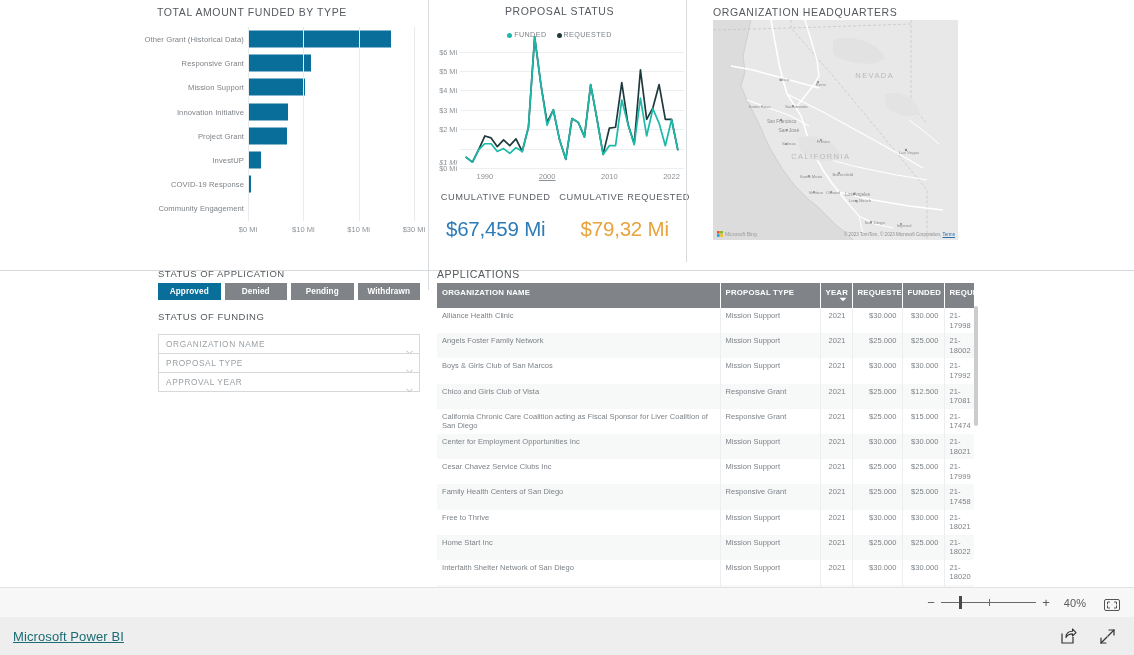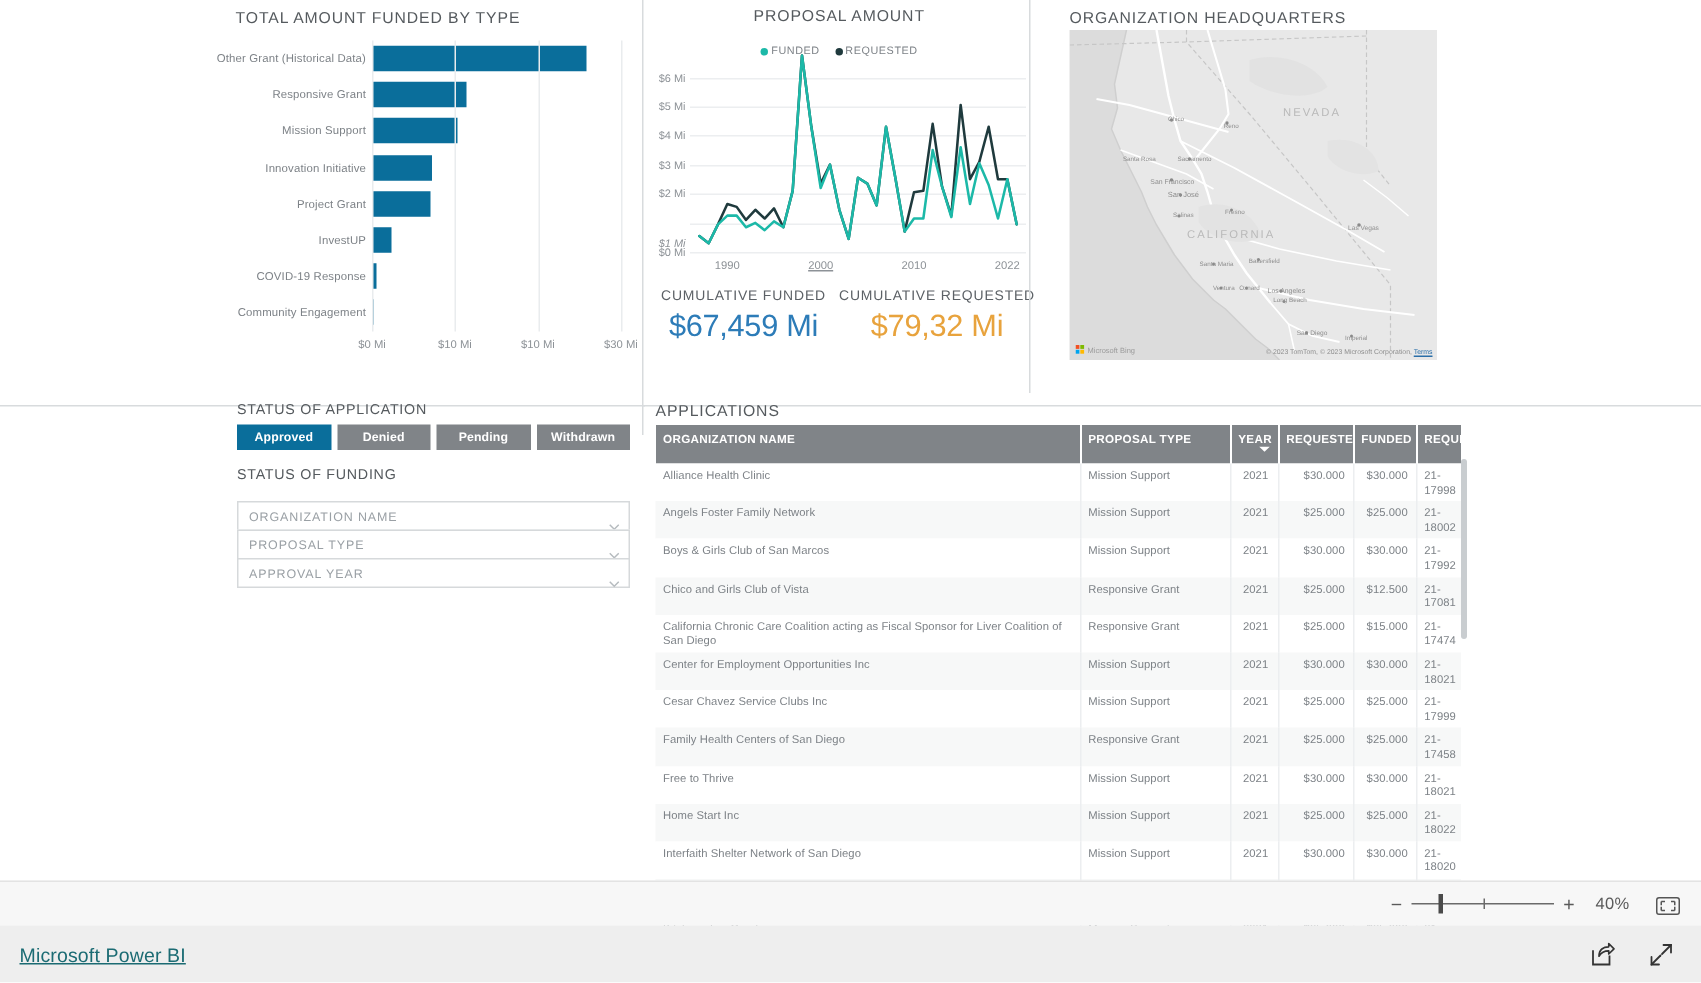--- a/index.html
+++ b/index.html
@@ -73,21 +73,21 @@
     transform: translateX(-50%); white-space: nowrap;
   }
 
   
   #kpis { position: absolute; left: 432px; top: 192px; width: 258px; height: 58px; display: flex; }
   .kpi { flex: 1; text-align: center; }
   .kpi-label {
     font-size: 9.3px; color: #5c6166; letter-spacing: 0.55px; white-space: nowrap;
   }
   .kpi-value {
-    margin-top: 4px; font-size: 20.5px; letter-spacing: -0.2px; font-weight: 400;
+    margin-top: 15px; font-size: 20.5px; letter-spacing: -0.2px; font-weight: 400;
   }
 
   
   #map-vis { position: absolute; left: 713px; top: 3px; width: 248px; height: 240px; }
   #map-vis .vis-title { position: absolute; left: 0; top: 3px; }
   #map-canvas {
     position: absolute; left: 0; top: 17px; width: 245px; height: 220px;
     background: #e9e9e9; overflow: hidden;
   }
   .bing-logo {
@@ -267,21 +267,21 @@
         <span class="bar-tick" style="left: 110.625px;">$10 Mi</span>
         <span class="bar-tick" style="left: 165.938px;">$30 Mi</span>
       </div>
   <div class="bar-gridline" style="left: 91px;"></div>
       <div class="bar-gridline" style="left: 146.312px;"></div>
       <div class="bar-gridline" style="left: 201.625px;"></div>
       <div class="bar-gridline" style="left: 256.938px;"></div>
     </div>
 
   <div id="line-vis">
-    <div class="vis-title">PROPOSAL AMOUNT</div>
+    <div class="vis-title">PROPOSAL STATUS</div>
     <div class="legend" id="line-legend"><span class="legend-item"><span class="legend-dot" style="background: rgb(28, 185, 168);"></span><span>FUNDED</span></span><span class="legend-item"><span class="legend-dot" style="background: rgb(31, 58, 61);"></span><span>REQUESTED</span></span></div>
     <div id="line-plot">
         <div class="y-grid" style="top: 132px;"></div>
         <span class="y-tick" style="top: 132px;">$0 Mi</span>
         <div class="y-grid" style="top: 112.588px;"></div>
         <span class="y-tick" style="top: 126px; font-style: italic;">$1 Mi</span>
         <div class="y-grid" style="top: 93.1765px;"></div>
         <span class="y-tick" style="top: 93.1765px;">$2 Mi</span>
         <div class="y-grid" style="top: 73.7647px;"></div>
         <span class="y-tick" style="top: 73.7647px;">$3 Mi</span>

